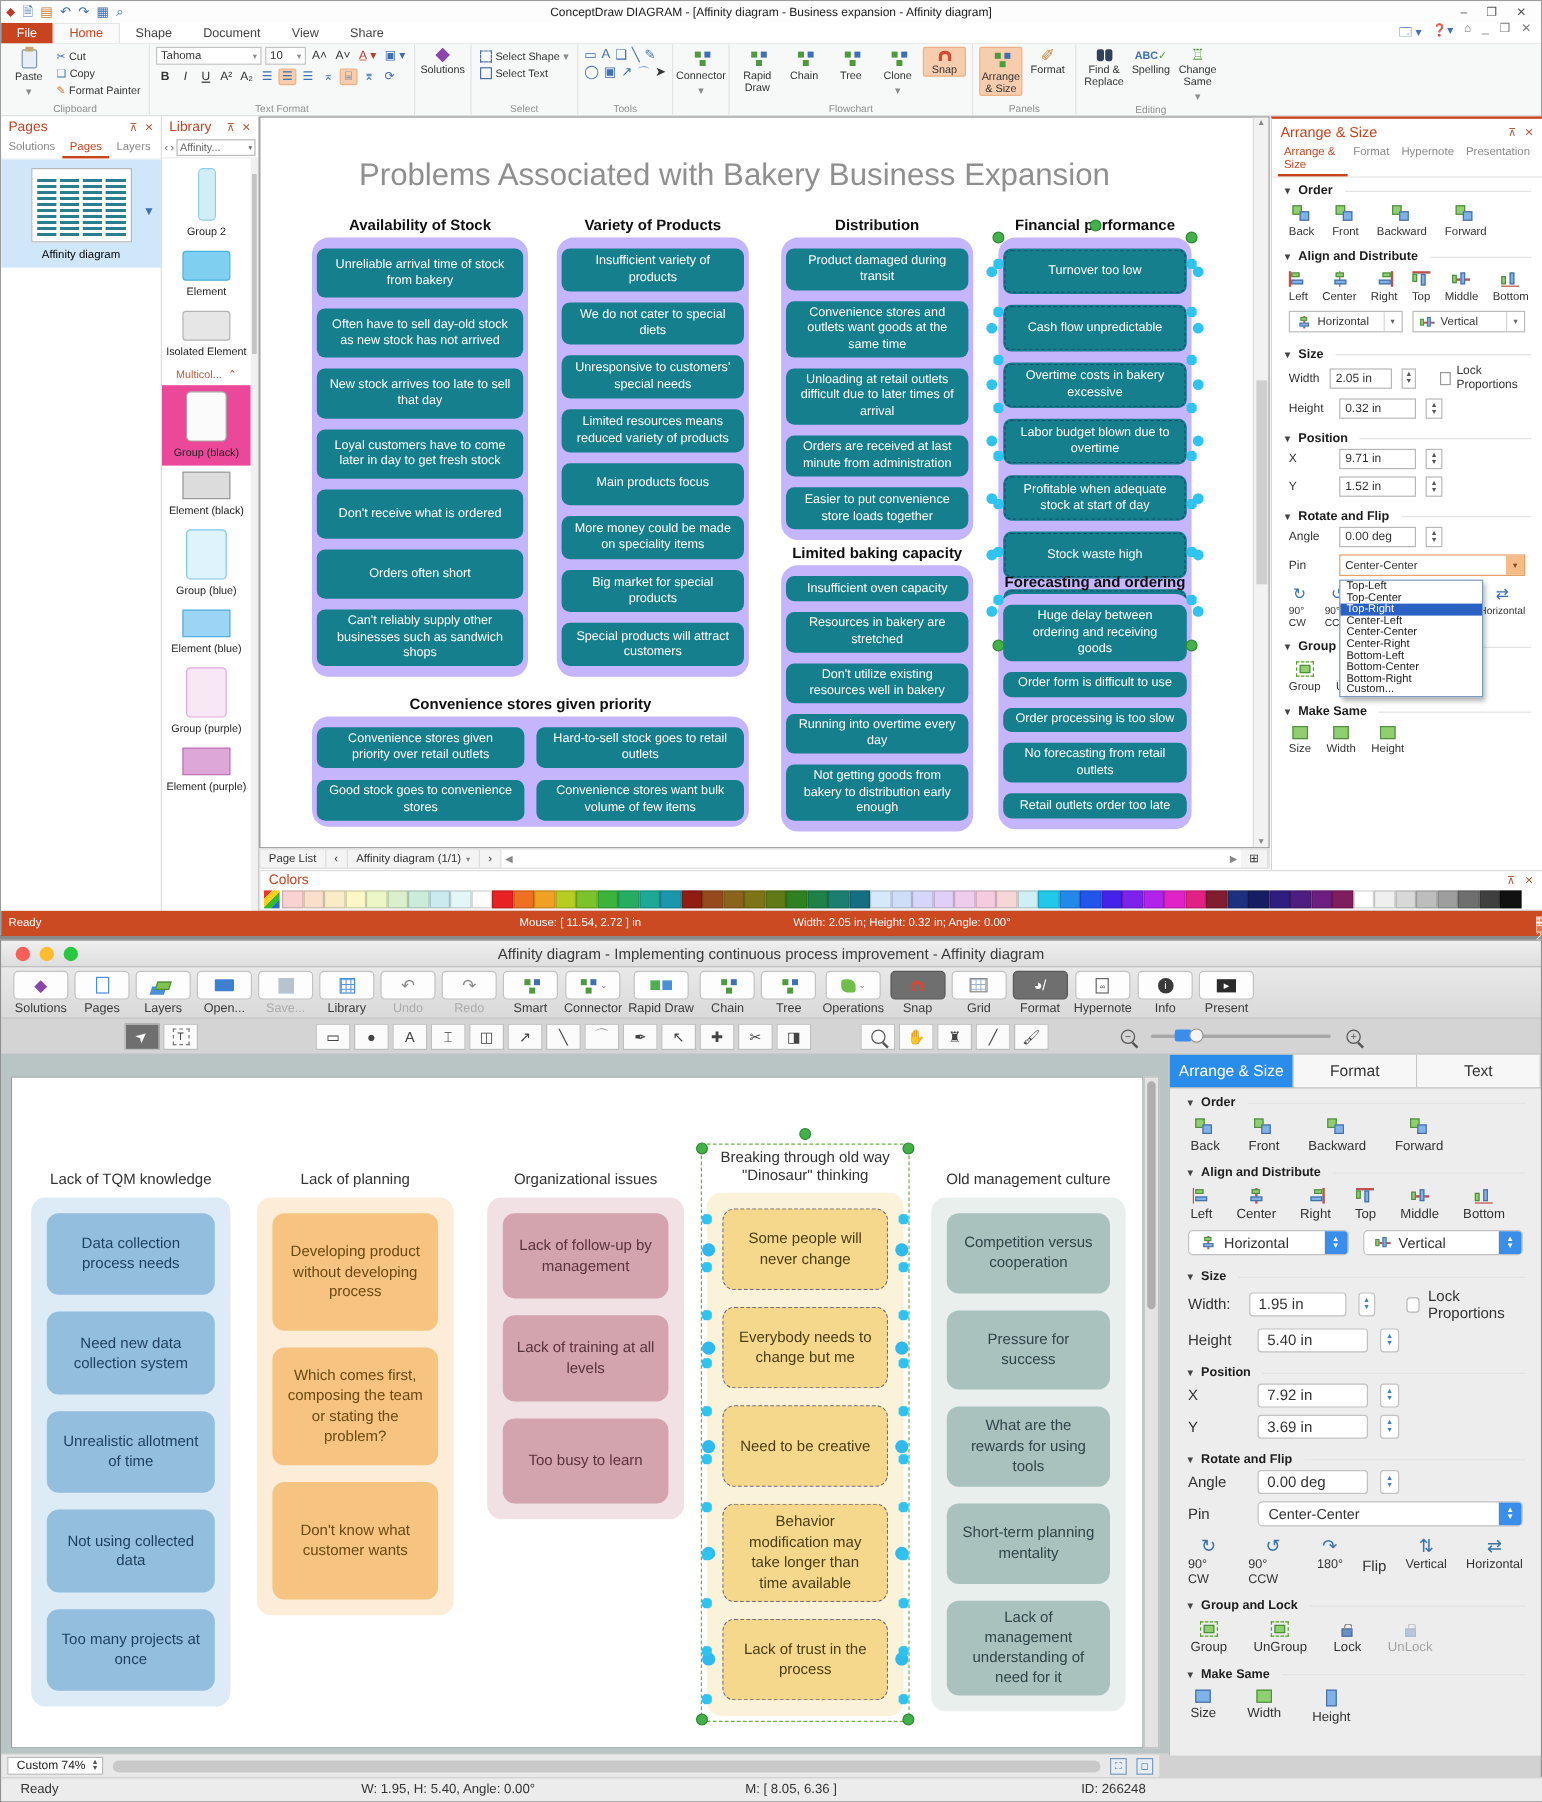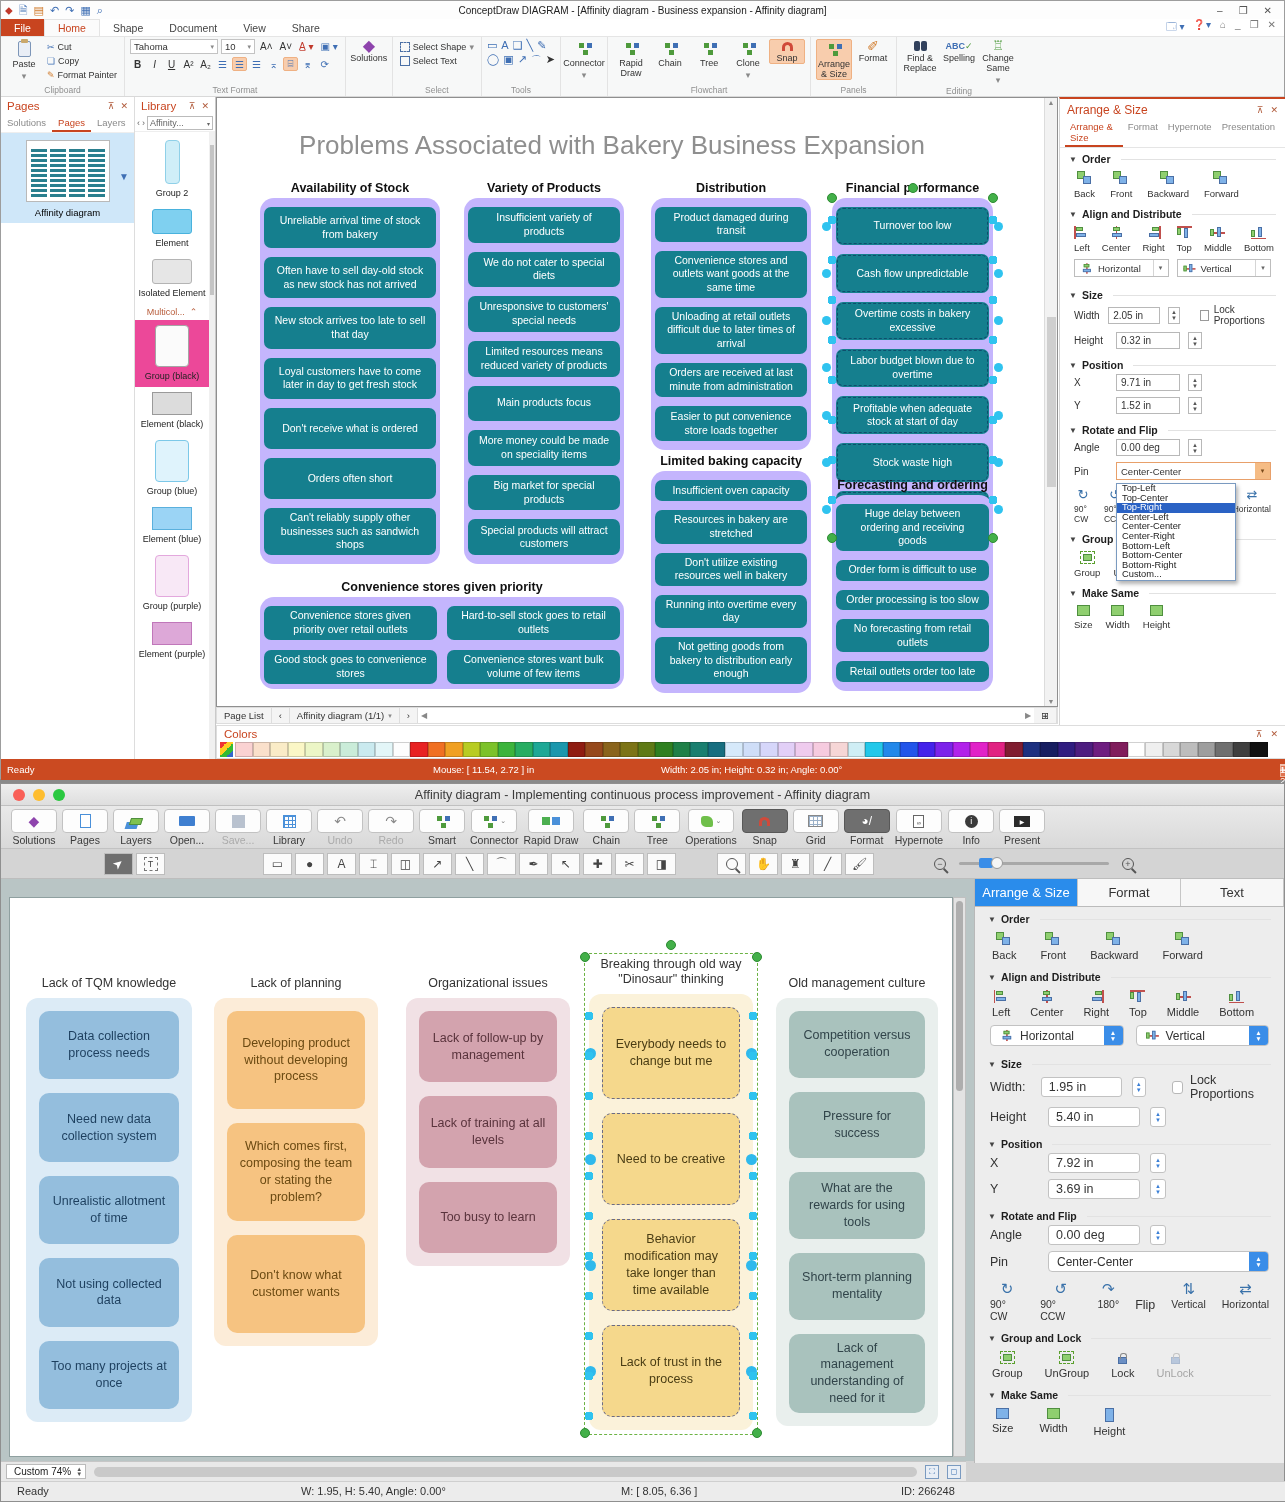--- a/index.html
+++ b/index.html
@@ -1185,20 +1185,21 @@
               <div class="mbox">Lack of follow-up by management</div>
               <div class="mbox">Lack of training at all levels</div>
               <div class="mbox">Too busy to learn</div>
             </div>
         </div>
         <div class="mcol mselw" id="mg4" style="left:579px;top:60px;width:164px">
           <div class="mhead">Breaking through old way "Dinosaur" thinking</div>
           <div class="mgrp" style="height:436px">
             <span class="dotcol l"></span>
             <span class="dotcol r"></span>
+          <div class="mbox">Some people will never change</div>
               <div class="mbox">Everybody needs to change but me</div>
               <div class="mbox">Need to be creative</div>
               <div class="mbox">Behavior modification may take longer than time available</div>
               <div class="mbox">Lack of trust in the process</div>
             </div>
           <span class="cdot" style="left:-9px;top:-6px"></span>
           <span class="cdot" style="right:-9px;top:-6px"></span>
           <span class="cdot" style="left:-9px;bottom:-8px"></span>
           <span class="cdot" style="right:-9px;bottom:-8px"></span>
           <span class="cdot" style="left:calc(50% - 5px);top:-18px"></span>

